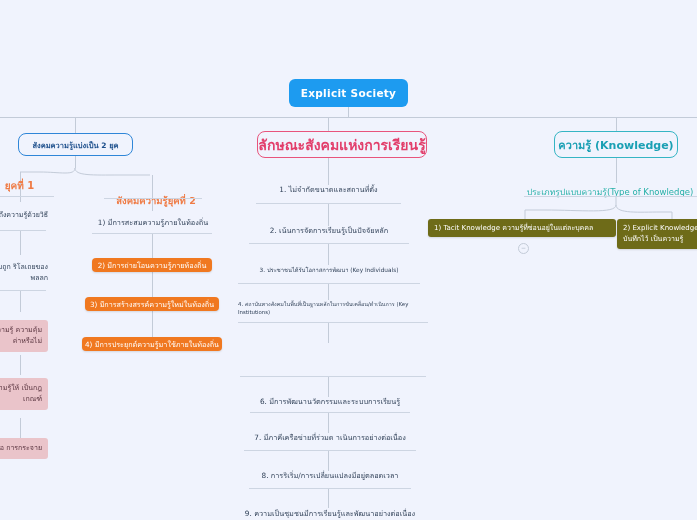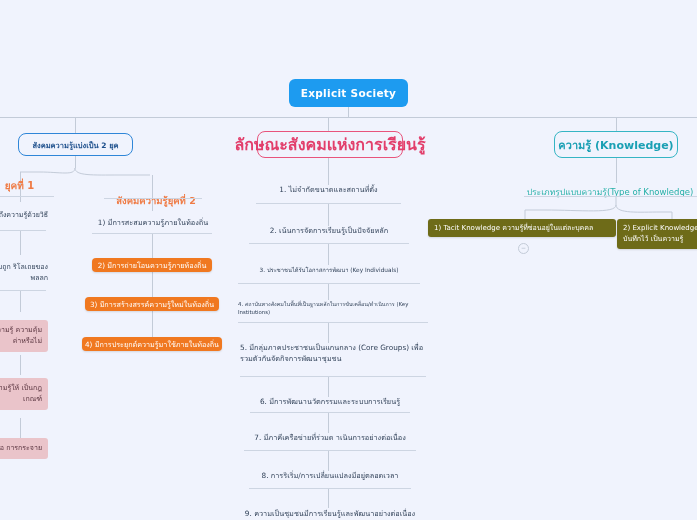--- a/index.html
+++ b/index.html
@@ -61,25 +61,25 @@
     width: 115px;
     height: 23px;
     border-color: #2f86d8;
     color: #1d4f8c;
     font-size: 7.5px;
     font-weight: bold;
   }
   .branch-pink {
     left: 257px;
     top: 131px;
-    width: 146px;
+    width: 170px;
     height: 27px;
     border-color: #e8547c;
     color: #e23e6b;
-    font-size: 16px;
+    font-size: 14px;
     font-weight: bold;
   }
   .branch-teal {
     left: 554px;
     top: 131px;
     width: 124px;
     height: 27px;
     border-color: #35b5c4;
     color: #1ba0b4;
     font-size: 11px;
@@ -304,21 +304,20 @@
 
   <div class="node leaf-plain" style="left:249px; top:226px; width:160px;">2. เน้นการจัดการเรียนรู้เป็นปัจจัยหลัก</div>
   <div class="underline" style="left:249px; top:243px; width:160px;"></div>
 
   <div class="node leaf-plain" style="left:238px; top:266px; width:182px; font-size:5.8px;">3. ประชาชนได้รับโอกาสการพัฒนา (Key Individuals)</div>
   <div class="underline" style="left:238px; top:283px; width:182px;"></div>
 
   <div class="node leaf-plain leaf-tiny" style="left:238px; top:300px; width:190px;">4. สถาบันทางสังคมในพื้นที่เป็นฐานหลักในการขับเคลื่อน/ดำเนินการ (Key Institutions)</div>
   <div class="underline" style="left:238px; top:322px; width:190px;"></div>
 
-  <div class="node leaf-plain" style="left:240px; top:343px; width:186px; text-align:left;">5. มีกลุ่มภาคประชาชนเป็นแกนกลาง (Core Groups) เพื่อรวมตัวกันจัดกิจการพัฒนาชุมชน</div>
   <div class="underline" style="left:240px; top:376px; width:186px;"></div>
 
   <div class="node leaf-plain" style="left:250px; top:397px; width:160px;">6. มีการพัฒนานวัตกรรมและระบบการเรียนรู้</div>
   <div class="underline" style="left:250px; top:412px; width:160px;"></div>
 
   <div class="node leaf-plain" style="left:244px; top:433px; width:172px;">7. มีภาคีเครือข่ายที่ร่วมด าเนินการอย่างต่อเนื่อง</div>
   <div class="underline" style="left:244px; top:450px; width:172px;"></div>
 
   <div class="node leaf-plain" style="left:249px; top:471px; width:162px;">8. การริเริ่ม/การเปลี่ยนแปลงมีอยู่ตลอดเวลา</div>
   <div class="underline" style="left:249px; top:488px; width:162px;"></div>

